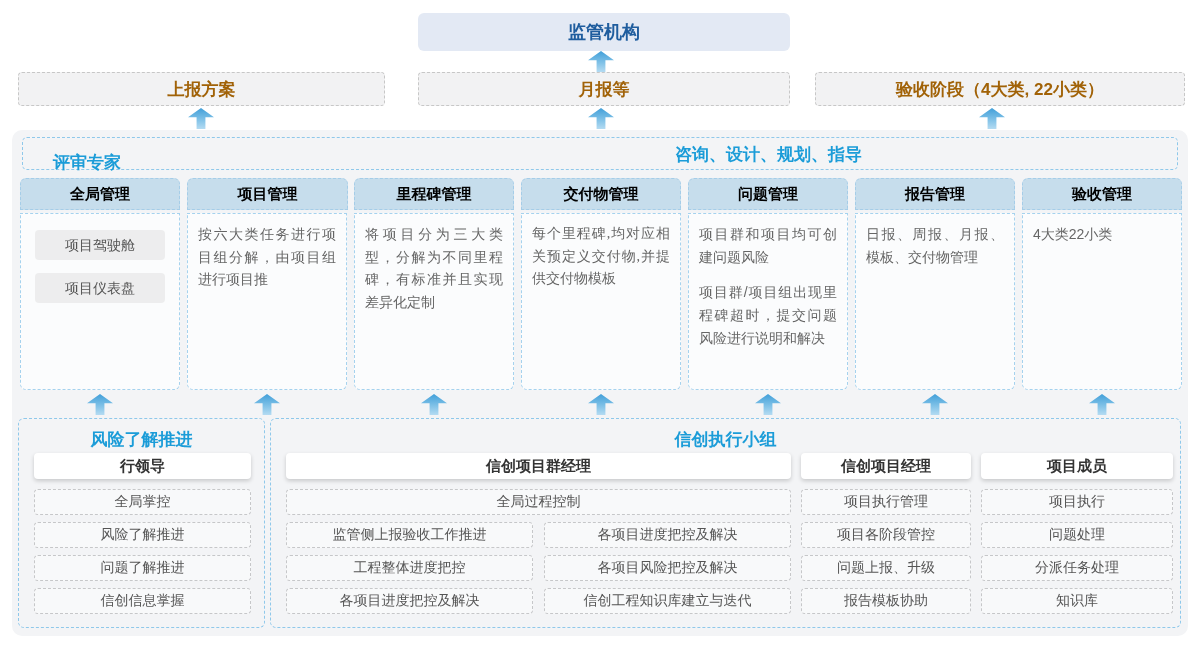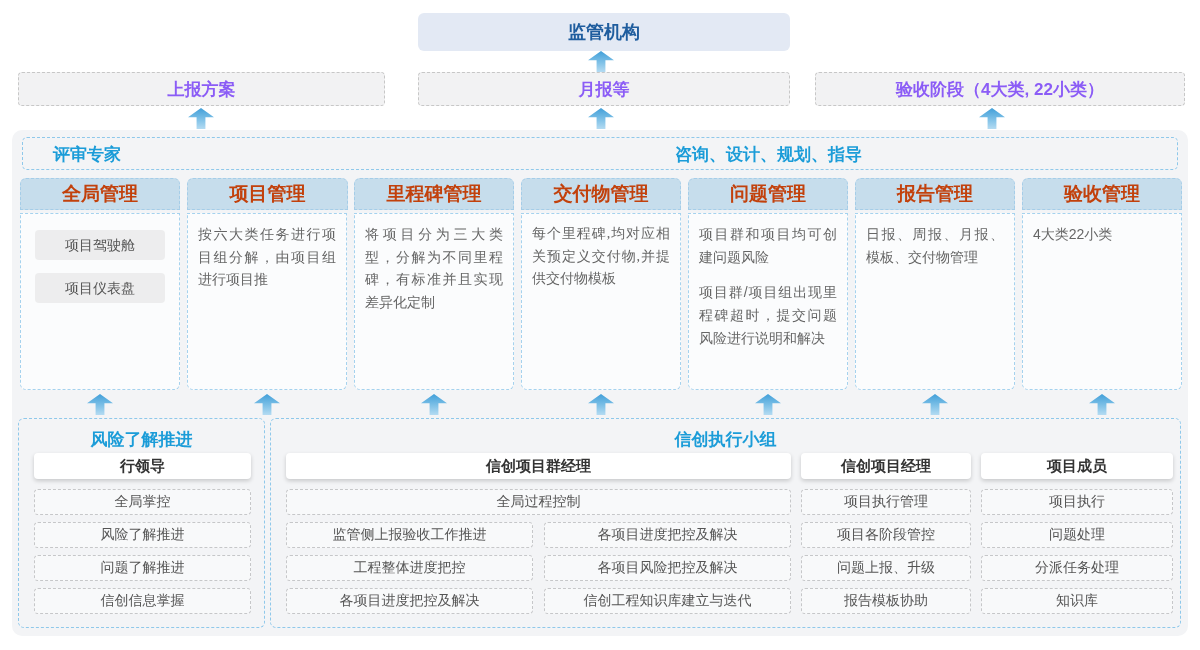--- a/index.html
+++ b/index.html
@@ -6,32 +6,32 @@
   .canvas{position:relative;width:1200px;height:650px;background:#ffffff;overflow:hidden;
           font-family:"Liberation Sans","DejaVu Sans",sans-serif;}
   .abs{position:absolute;box-sizing:border-box;}
   .center{display:flex;align-items:center;justify-content:center;}
 
   
   .regulator{background:#e3e9f4;border-radius:6px;color:#1f5d9e;font-size:18px;font-weight:bold;}
 
   
   .report-box{background:#f2f2f3;border:1px dashed #c7c7c7;border-radius:4px;
-              color:#8b5cf6;font-size:17px;font-weight:bold;}
+              color:#a16207;font-size:17px;font-weight:bold;}
 
   
   .panel{background:#f3f4f6;border-radius:10px;}
 
   
   .dashed-blue{border:1px dashed #8fc8ea;border-radius:5px;}
   .blue-label{color:#1b9cd8;font-size:17px;font-weight:bold;}
 
   
   .col-header{background:#c6ddec;border:1px dashed #a5cde8;border-radius:6px 6px 0 0;
-              color:#c2410c;font-size:19px;font-weight:bold;}
+              color:#000000;font-size:15px;font-weight:bold;}
   .col-body{background:#fbfcfd;border:1px dashed #a5d2ee;border-radius:0 0 6px 6px;
             padding:9px 10px;color:#666;font-size:14px;line-height:1.62;text-align:justify;}
   .col-body p{margin:0 0 13px;}
   .chip{height:30px;margin:7px 4px 13px;background:#ededee;border-radius:4px;
         color:#555;font-size:14px;}
 
   
   .arrow{width:26px;height:21px;
          background:linear-gradient(to bottom,#419fd9 0%,#7fc1e7 55%,#b4dbf2 100%);
          clip-path:polygon(50% 0%,100% 44%,67% 44%,67% 100%,33% 100%,33% 44%,0% 44%);}
@@ -63,21 +63,21 @@
       <span>验收阶段（4大类, 22小类）</span>
     </div>
 
   <div class="abs arrow" style="left:188px;top:108px;"></div>
   <div class="abs arrow" style="left:588px;top:108px;"></div>
   <div class="abs arrow" style="left:979px;top:108px;"></div>
 
   <div class="abs panel" style="left:12px;top:130px;width:1176px;height:506px;">
 
     <div class="abs dashed-blue" style="left:10px;top:7px;width:1156px;height:33px;">
-      <div class="abs center blue-label" style="left:30px;top:0;height:33px;">评审专家</div>
+      <div class="abs center blue-label" style="left:30px;top:8px;height:33px;">评审专家</div>
       <div class="abs center blue-label" style="left:652px;top:0;height:33px;">咨询、设计、规划、指导</div>
     </div>
 
     <div class="abs" style="left:8px;top:48px;width:160px;height:212px;">
       <div class="abs center col-header" style="left:0;top:0;width:160px;height:32px;">全局管理</div>
       <div class="abs col-body" style="left:0;top:35px;width:160px;height:177px;">
         <div class="center chip">项目驾驶舱</div>
         <div class="center chip">项目仪表盘</div>
       </div>
     </div>

